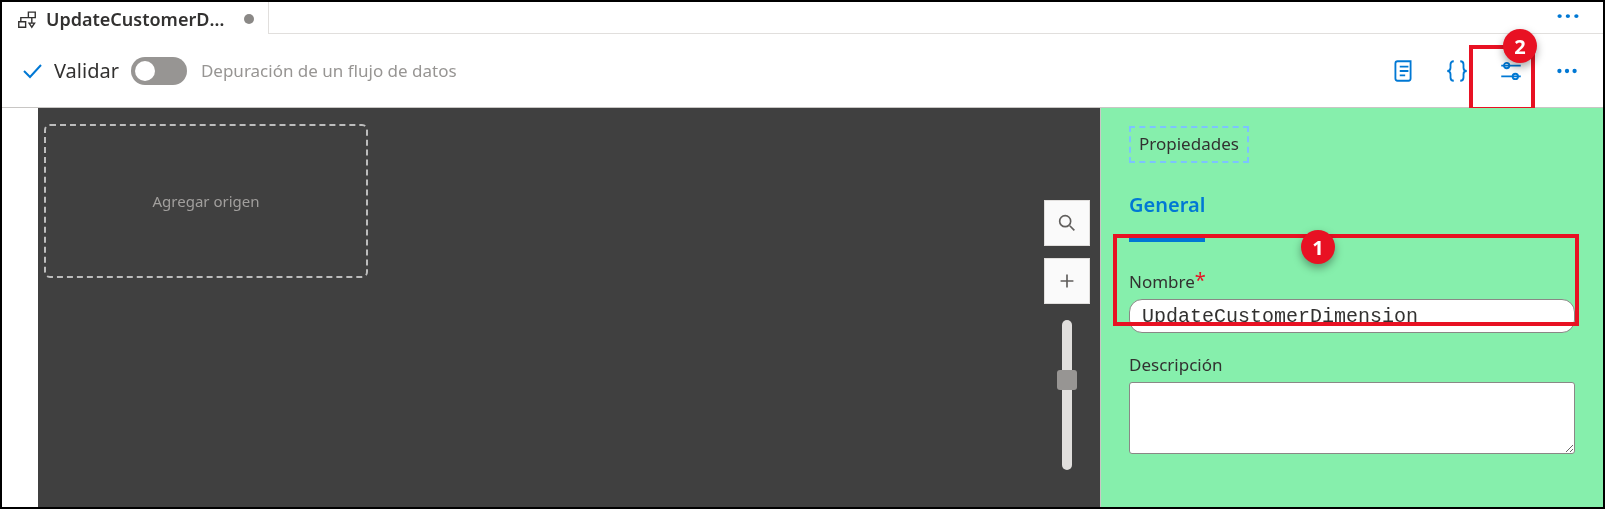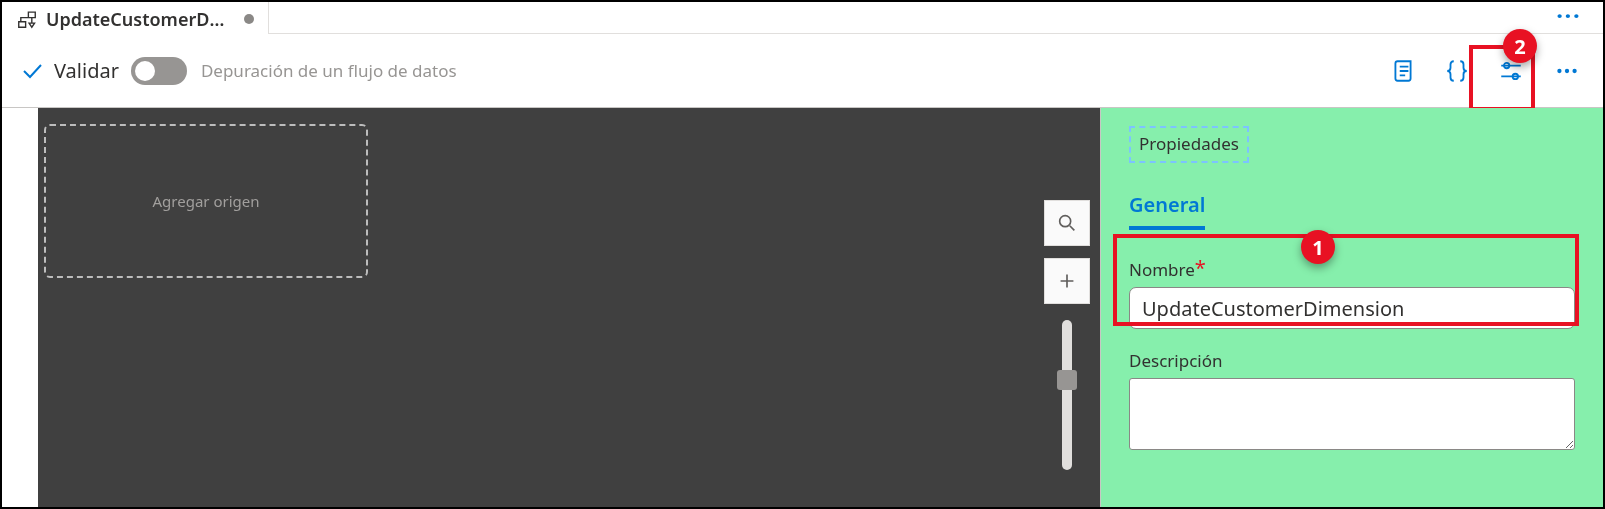--- a/index.html
+++ b/index.html
@@ -112,32 +112,32 @@
     padding:18px 28px 0 28px;
   }
   .panel-tab{
     display:inline-block; padding:4px 8px 6px 8px;
     color:#323130; font-size:17px;
     border:2px dashed #7cc3ff;
   }
   .sub-tabs{
     margin-top:28px; display:flex; gap:36px; font-size:20px;
   }
-  .sub-tab{ color:#605e5c; padding-bottom:8px; }
+  .sub-tab{ color:#605e5c; padding-bottom:20px; }
   .sub-tab.active{ color:#0078D4; font-weight:600; border-bottom:4px solid #0078D4; }
 
   .callout-1{
     position:absolute; left:12px; right:24px; top:126px; height:92px;
     border:4px solid #e81123; pointer-events:none;
   }
   .form-label{ margin-top:28px; font-size:17px; color:#323130; display:flex; align-items:center; }
   .req{ color:#e81123; font-size:20px; line-height:1; transform:translateY(-2px);}
   .text-input{
-    width:100%; margin-top:6px; height:42px; border:1px solid #8a8886; border-radius:7px;
-    font-size:20px; padding:0 12px; color:#323130; background:#fff;
+    width:100%; margin-top:6px; height:34px; border:1px solid #8a8886; border-radius:13px;
+    font-size:20px; padding:0 12px; color:#323130; background:#fff;font-family:Liberation Mono, monospace;
   }
   .ta{
     width:100%; margin-top:6px; height:72px; border:1px solid #8a8886; border-radius:3px;
     font-size:16px; padding:8px 12px; color:#323130; resize:both; background:#fff;
   }
 </style>
 </head>
 <body>
 
 <div class="tabbar">

